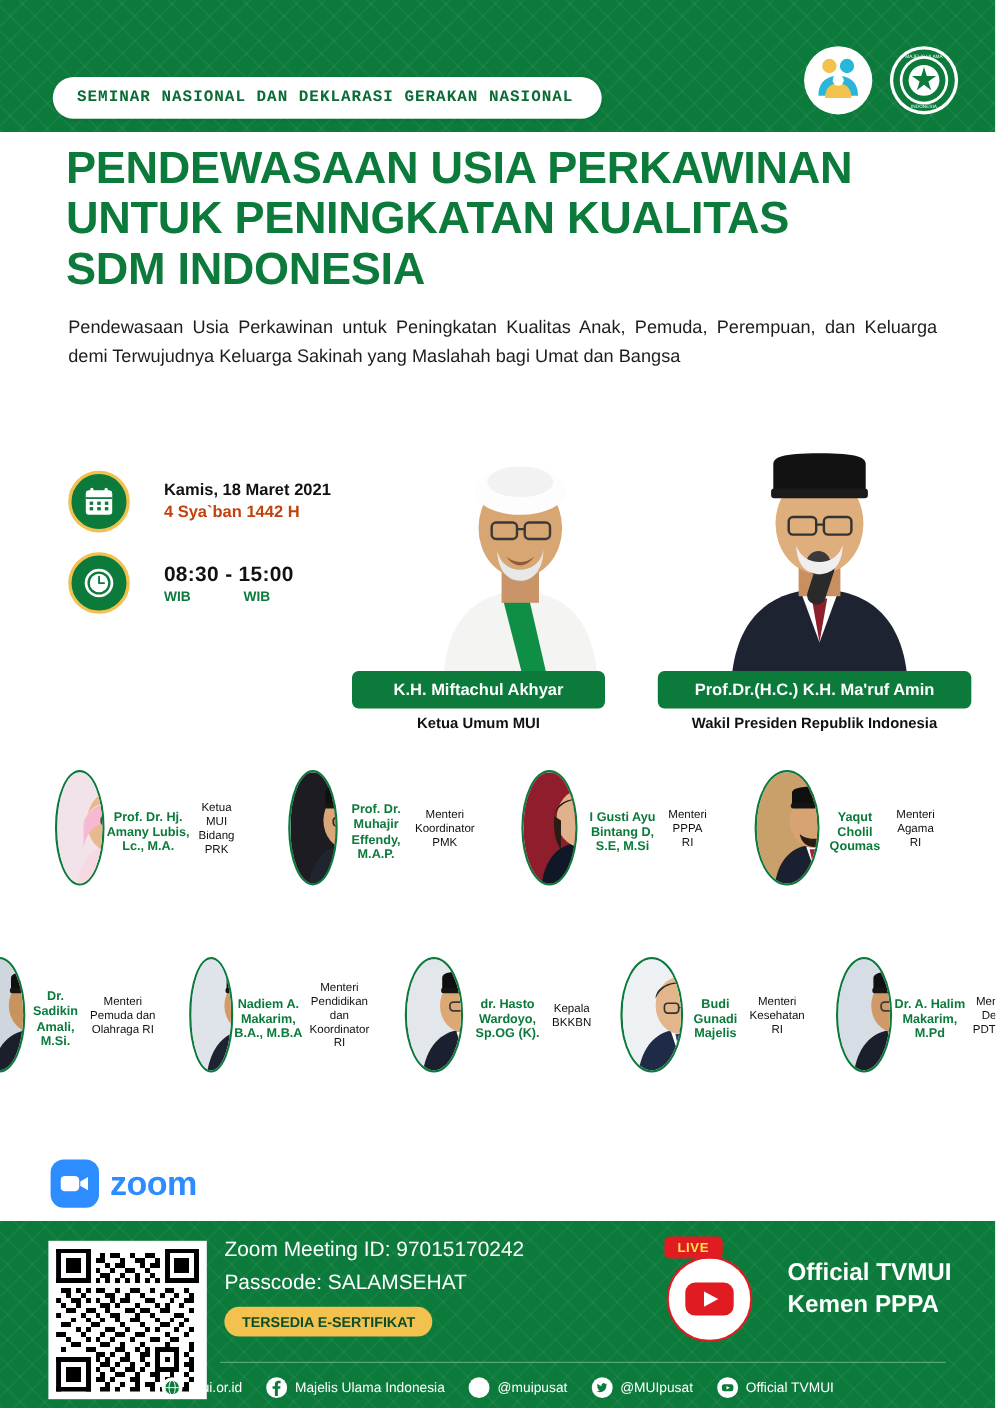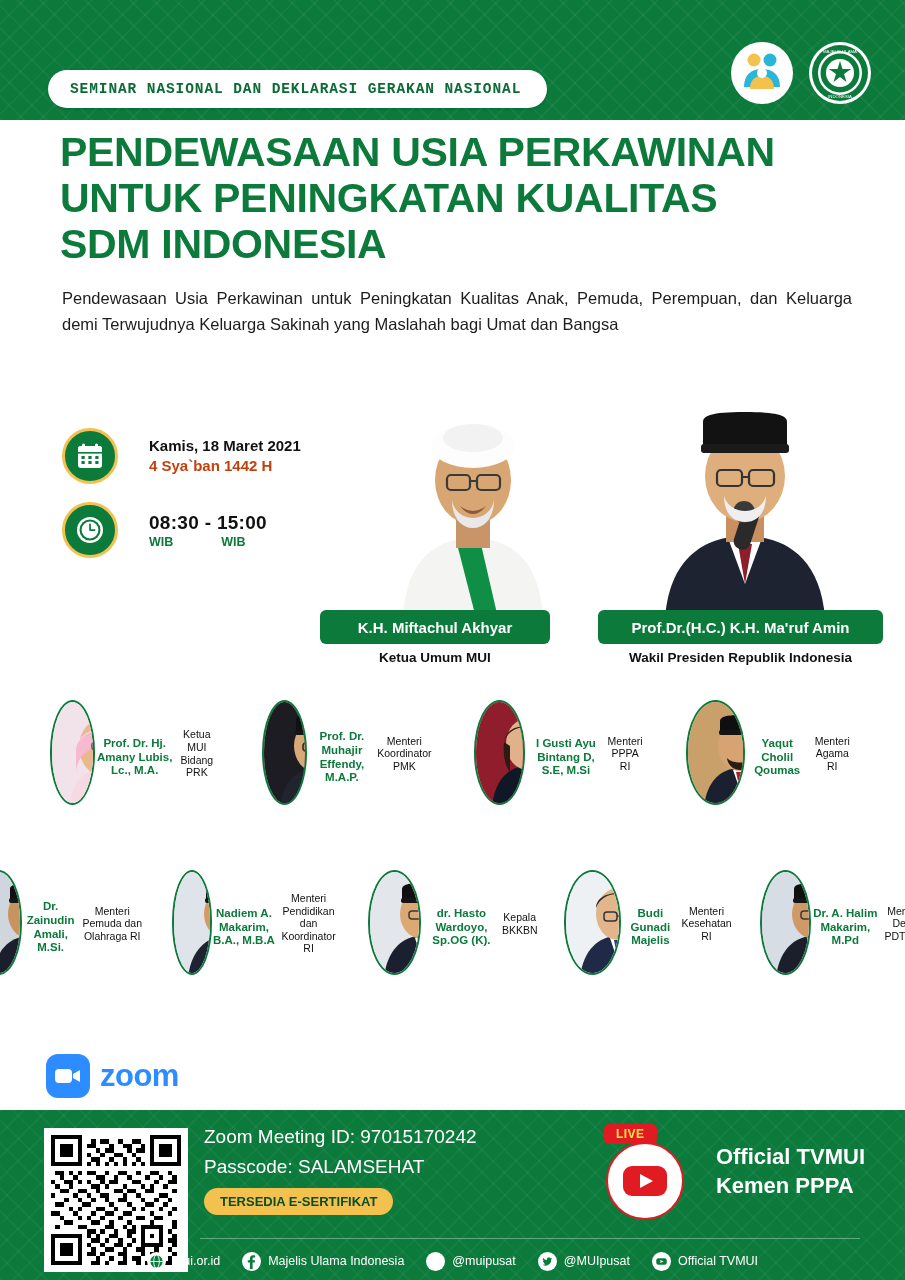--- a/index.html
+++ b/index.html
@@ -517,21 +517,21 @@
         <svg width="105" height="105" viewBox="0 0 105 105">
           <rect width="105" height="105" fill="#cfd6de"></rect>
           <path d="M14 105 C18 74 36 64 52 64 C68 64 86 74 90 105 Z" fill="#1a1f2b"></path>
           <path d="M45 66 L52 88 L59 66 Z" fill="#ffffff"></path>
           <path d="M48 68 L52 88 L56 68 Z" fill="#a32230"></path>
           <ellipse cx="52" cy="42" rx="22" ry="25" fill="#c9935f"></ellipse>
           <path d="M32 28 L72 28 L72 17 C72 13 66 11 52 11 C38 11 32 13 32 17 Z" fill="#101010"></path>
           <rect x="31" y="26" width="42" height="5" rx="2" fill="#161616"></rect>
         </svg>
       </div>
-      <div class="nm">Dr. Zainudin Amali, M.Si.</div>
+      <div class="nm">Dr. Sadikin Amali, M.Si.</div>
       <div class="rl">Menteri Pemuda dan Olahraga RI</div>
     </div>
 
     <div class="sp">
       <div class="circle">
         <svg width="105" height="105" viewBox="0 0 105 105">
           <rect width="105" height="105" fill="#dfe4ea"></rect>
           <path d="M14 105 C18 74 36 64 52 64 C68 64 86 74 90 105 Z" fill="#1d2330"></path>
           <path d="M45 66 L52 88 L59 66 Z" fill="#ffffff"></path>
           <path d="M48 68 L52 88 L56 68 Z" fill="#3a3f4a"></path>

